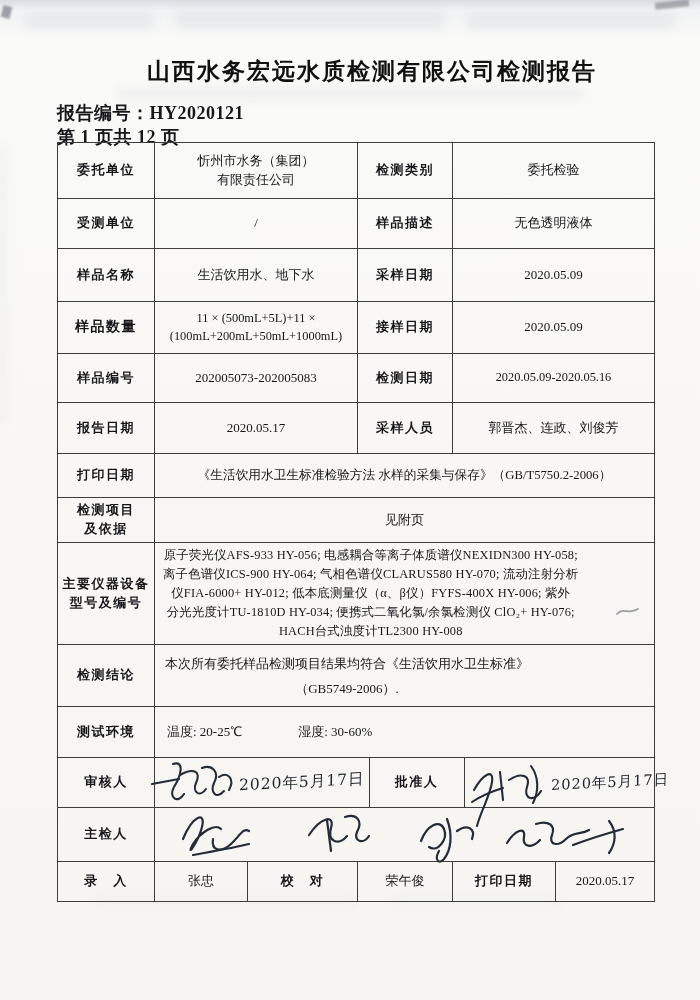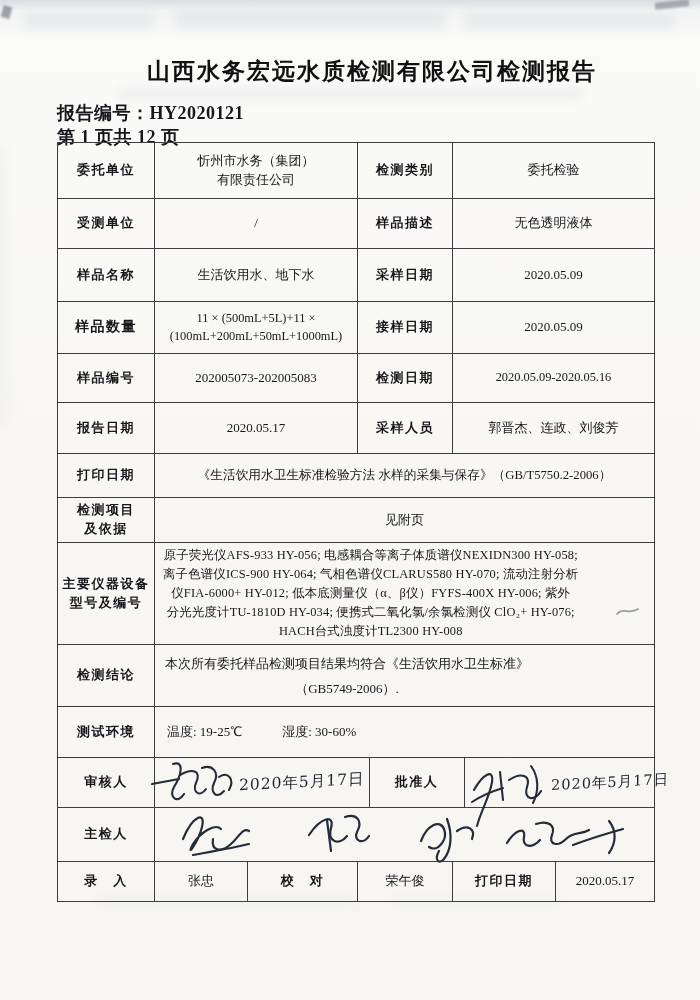--- a/index.html
+++ b/index.html
@@ -43,21 +43,21 @@
   .c1{flex:0 0 96px;}
   .c2{flex:0 0 203px;}
   .c3{flex:0 0 95px;font-family:Liberation Serif, serif;}
   .c4{flex:1 1 auto;}
   .cm{flex:1 1 auto;}
   .small{font-size:12.4px;}
   .left{justify-content:flex-start;text-align:center;}
   .instr{align-items:center;padding:4px 8px;line-height:1.52;letter-spacing:.2px;}
   .concl{align-items:flex-start;padding:7px 10px 0 10px;line-height:1.9;}
   .env-t{margin-left:8px;}
-  .env-h{margin-left:40px;}
+  .env-h{margin-left:56px;}
   
   .f1{flex:0 0 96px;}
   .f2{flex:0 0 93px;}
   .f3{flex:0 0 110px;}
   .f4{flex:0 0 95px;}
   .f5{flex:0 0 103px;}
   .f6{flex:1 1 auto;}
   
   .sigcell{justify-content:flex-start;padding-left:2px;}
   .sig{flex:0 0 auto;}
@@ -164,21 +164,21 @@
 
     <div class="row" style="height:62px">
       <div class="cell lbl c1">检测结论</div>
       <div class="cell cm left concl pre">本次所有委托样品检测项目结果均符合《生活饮用水卫生标准》
 （GB5749-2006）.</div>
     </div>
 
     <div class="row" style="height:51px">
       <div class="cell lbl c1">测试环境</div>
       <div class="cell cm left">
-        <span class="env-t">温度: 19-25℃</span>
+        <span class="env-t">温度: 20-25℃</span>
         <span class="env-h">湿度: 30-60%</span>
       </div>
     </div>
 
     <div class="row" style="height:50px">
       <div class="cell lbl c1">审核人</div>
       <div class="cell c2 sigcell">
         <span class="sig" style="margin-left:-8px">
           <svg width="86" height="52" viewBox="0 0 86 52">
             <g stroke="#242c38" stroke-width="2.1" fill="none" stroke-linecap="round">

